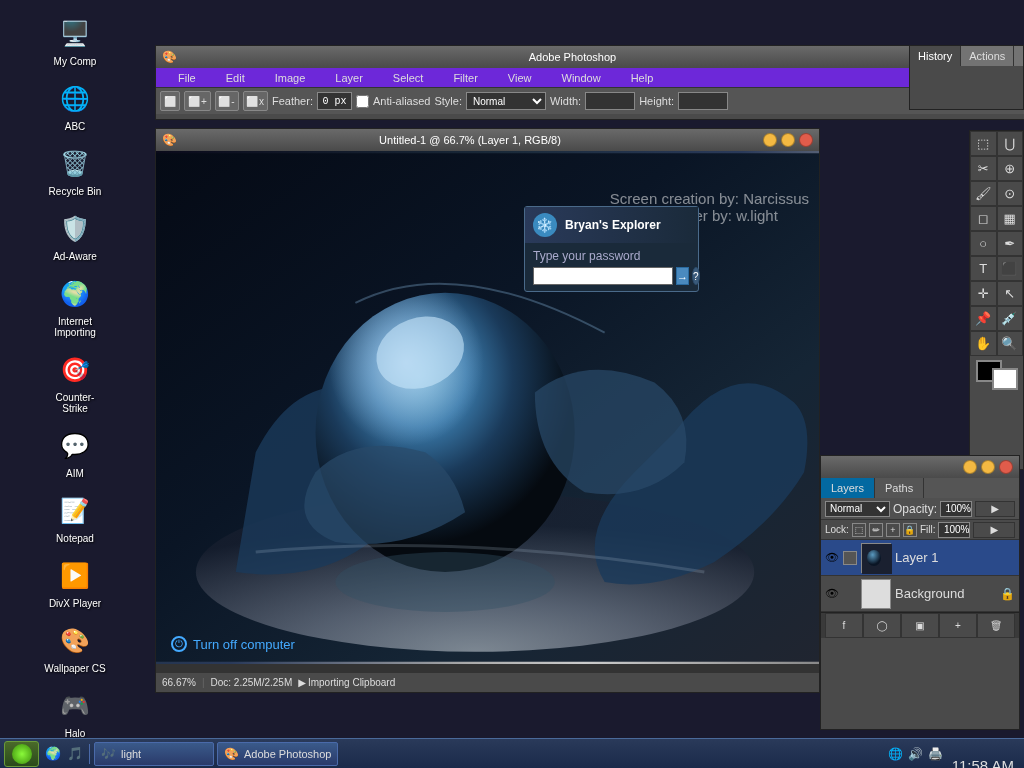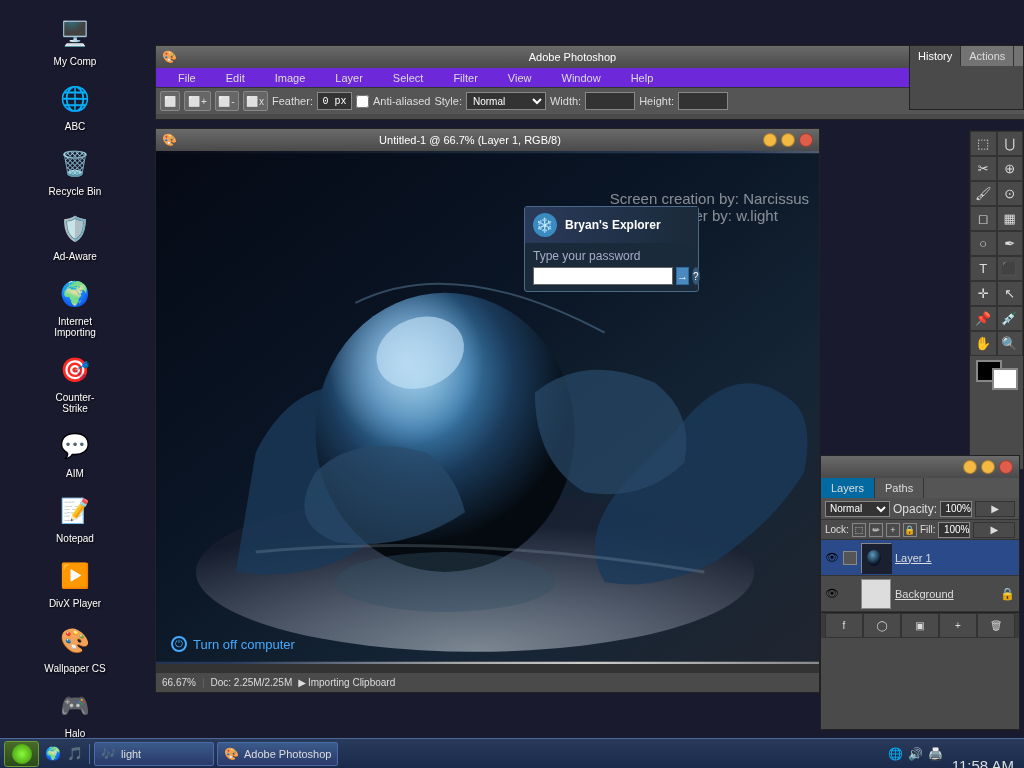--- a/index.html
+++ b/index.html
@@ -488,23 +488,22 @@
       width: 30px;
       height: 30px;
       border: 1px solid #888;
       background: #333;
       flex-shrink: 0;
     }
     .layer-thumb.dark { background: #1a1a2a; }
     .layer-thumb.light { background: #ddd; }
     .layer-name {
       color: #ddd;
-      font-size: 11px;
+      font-size: 13px;
       flex: 1;
-      text-decoration: underline;
     }
     .layer-lock-icon {
       color: #888;
       font-size: 12px;
     }
 
     
     #ps-tools {
       position: absolute;
       top: 130px;

